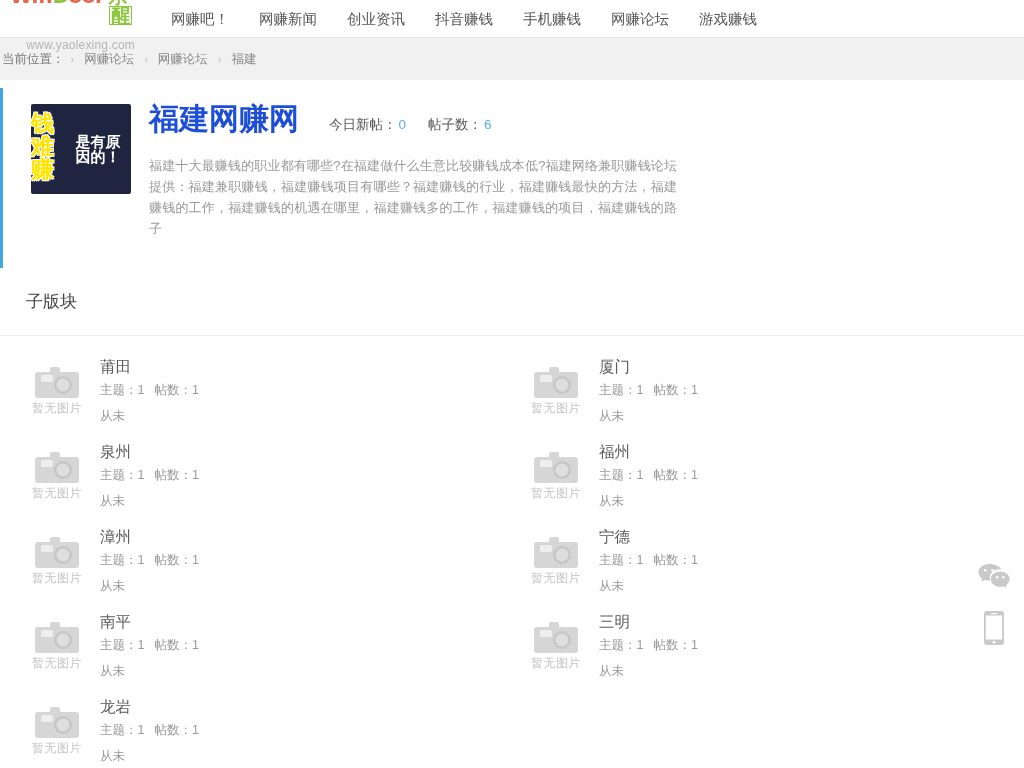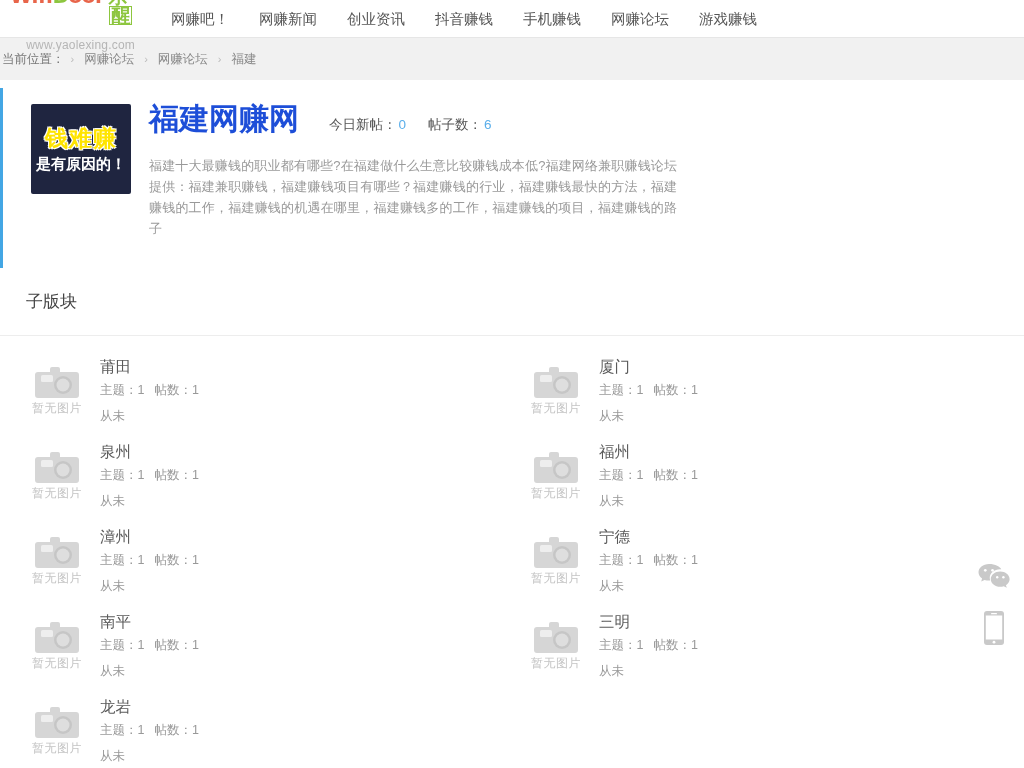--- a/index.html
+++ b/index.html
@@ -120,23 +120,22 @@
     align-items: flex-start;
     min-height: 160px;
   }
   .forum-icon {
     width: 100px;
     height: 90px;
     background: #1f2540;
     flex: 0 0 auto;
     border-radius: 2px;
     display: flex;
-    flex-direction: column;
-    align-items: center;
-    justify-content: center;
+    align-items: center;
+    justify-content: space-between;
     overflow: hidden;
     margin-top: 4px;
   }
   .fi-line1 {
     color: #ffe400;
     font-weight: bold;
     font-size: 23px;
     line-height: 1;
     letter-spacing: 1px;
     text-shadow: 1px 1px 0 #fff, -1px -1px 0 #fff, 1px -1px 0 #fff, -1px 1px 0 #fff;

